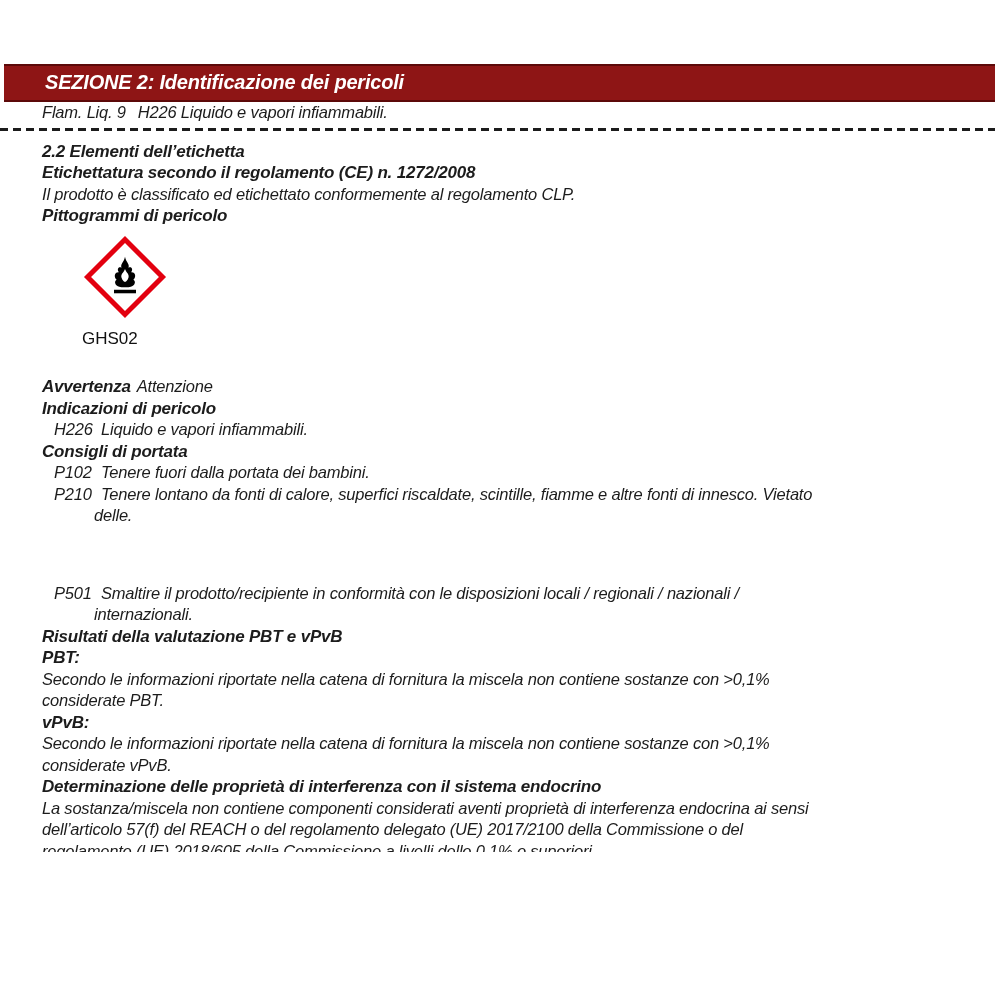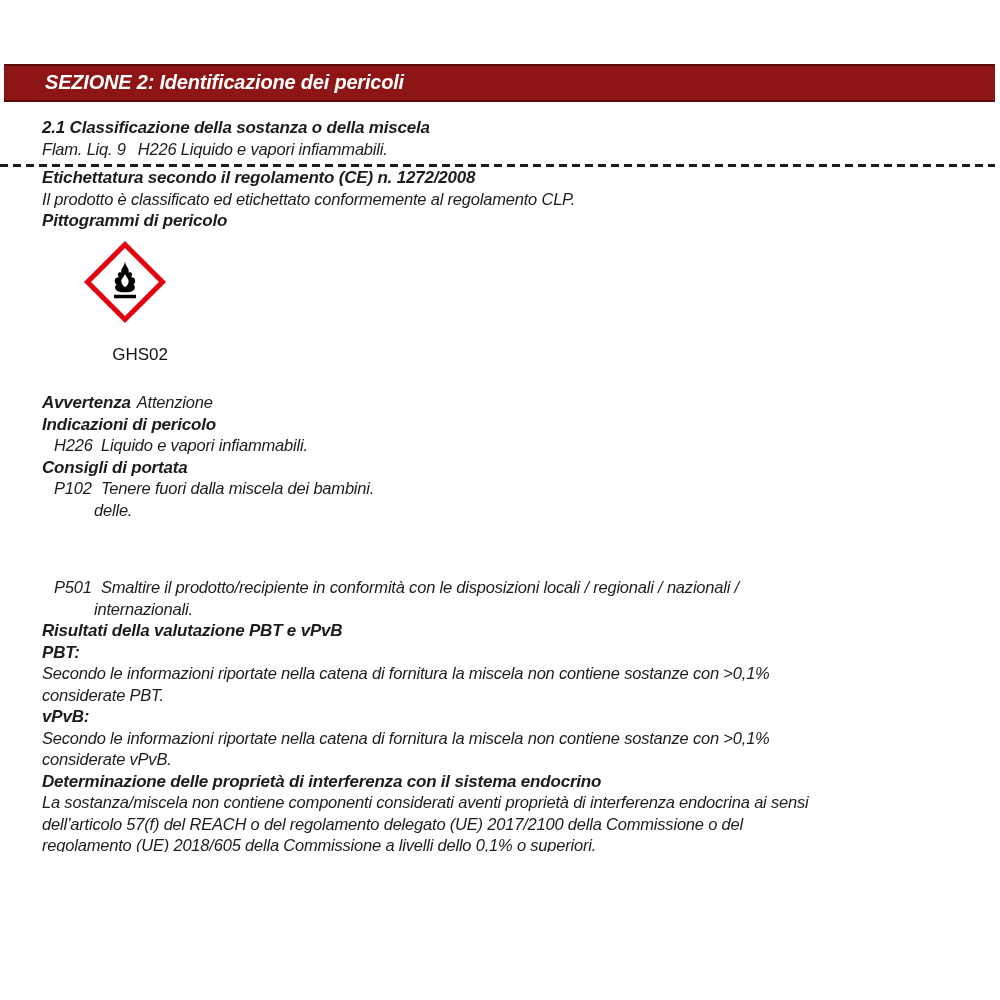--- a/index.html
+++ b/index.html
@@ -63,45 +63,45 @@
     box-sizing:border-box;
     border:5px solid #e3000f;
     background:#ffffff;
     transform:rotate(45deg);
   }
   .ghs-symbol{position:absolute;left:21px;top:20px;width:44px;height:46px;}
   .picto-label{
     font-style:normal;
     font-size:17px;
     letter-spacing:0;
-    text-align:right;
+    text-align:left;
     width:86px;
-    margin-top:19px;
+    margin-top:8px;
     color:#111111;
   }
   .picto-after{margin-top:27px;}
 </style>
 </head>
 <body>
 
 <div class="page">
 
   <div class="section-bar">
     <span>SEZIONE 2: Identificazione dei pericoli</span>
   </div>
 
   <div class="content">
 
-    <div class="line hline mt-21">2.1 Classificazione della sostanza o della miscela</div>
     <div class="line classline">
       <span>Flam. Liq. 9</span><span class="gap"></span><span>H226 Liquido e vapori infiammabili.</span>
     </div>
 
     <div class="dashed"></div>
 
+    <div class="line hline after-dash">2.2 Elementi dell’etichetta</div>
     <div class="line hline">Etichettatura secondo il regolamento (CE) n. 1272/2008</div>
     <div class="line">Il prodotto è classificato ed etichettato conformemente al regolamento CLP.</div>
     <div class="line hline">Pittogrammi di pericolo</div>
 
     <div class="picto-wrap">
       <div class="ghs-diamond-box">
         <div class="ghs-diamond"></div>
         <svg class="ghs-symbol" viewBox="0 0 100 100" xmlns="http://www.w3.org/2000/svg">
           <path fill="#000000" fill-rule="evenodd" d="
             M50 4
@@ -130,21 +130,24 @@
     <div class="line signal picto-after">
       <span class="hline">Avvertenza</span><span class="sw">Attenzione</span>
     </div>
     <div class="line hline">Indicazioni di pericolo</div>
     <div class="line stmt">
       <span class="code">H226</span><span>Liquido e vapori infiammabili.</span>
     </div>
     <div class="line hline">Consigli di portata</div>
 
     <div class="line stmt">
-      <span class="code">P102</span><span>Tenere fuori dalla miscela dei bambini.</span>
+      <span class="code">P102</span><span>Tenere fuori dalla portata dei bambini.</span>
+    </div>
+    <div class="line stmt">
+      <span class="code">P210</span><span>Tenere lontano da fonti di calore, superfici riscaldate, scintille, fiamme e altre fonti di innesco. Vietato</span>
     </div>
     <div class="line stmt-cont">delle.</div>
 
     <div class="line stmt gap-p501">
       <span class="code">P501</span><span>Smaltire il prodotto/recipiente in conformità con le disposizioni locali / regionali / nazionali /</span>
     </div>
     <div class="line stmt-cont">internazionali.</div>
 
     <div class="line hline">Risultati della valutazione PBT e vPvB</div>
     <div class="line hline">PBT:</div>

